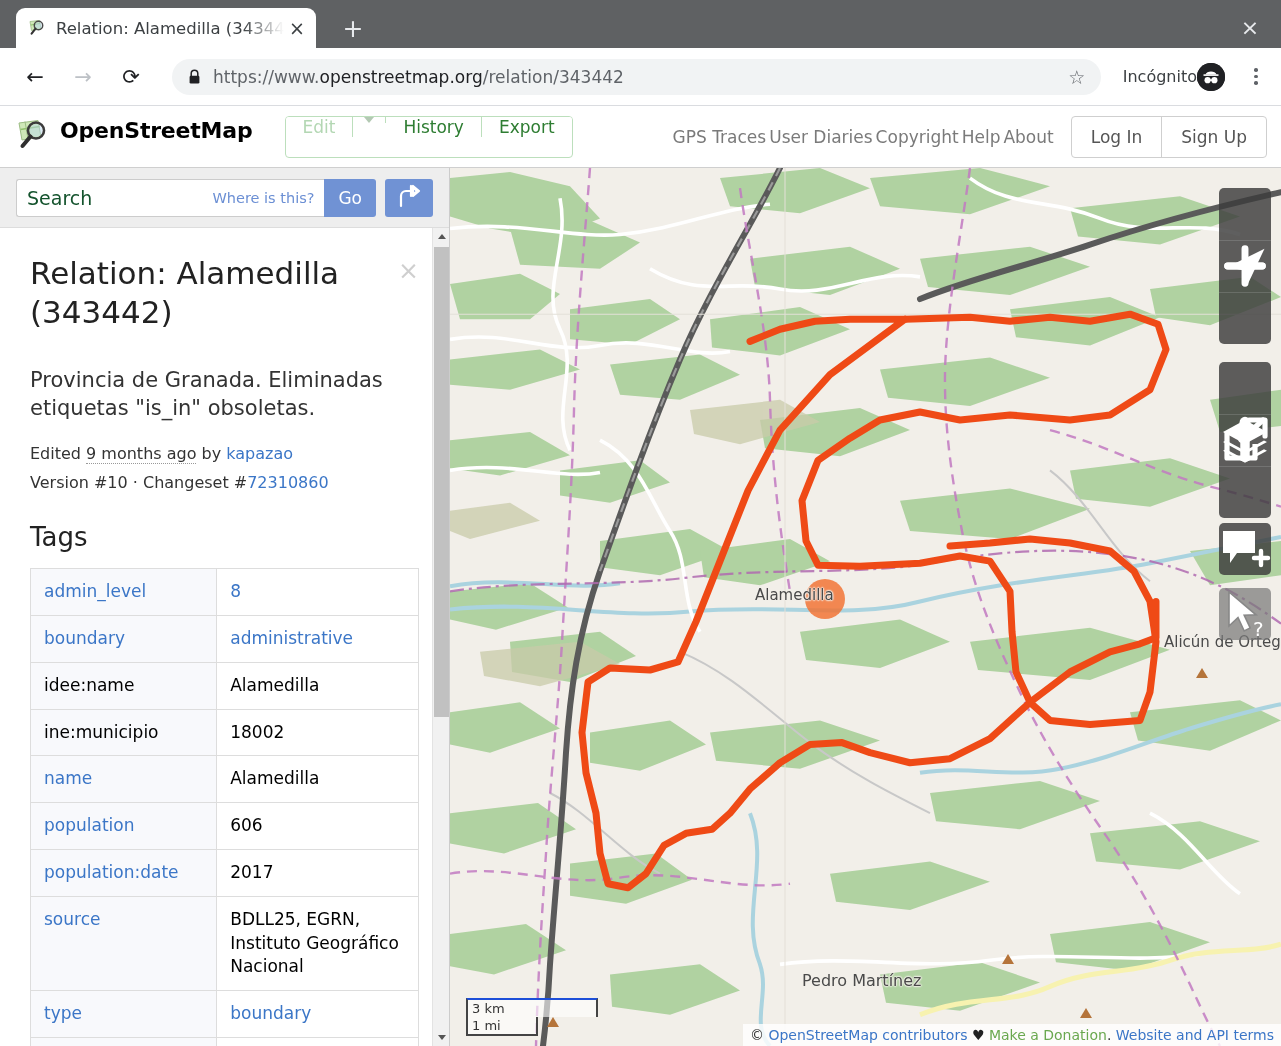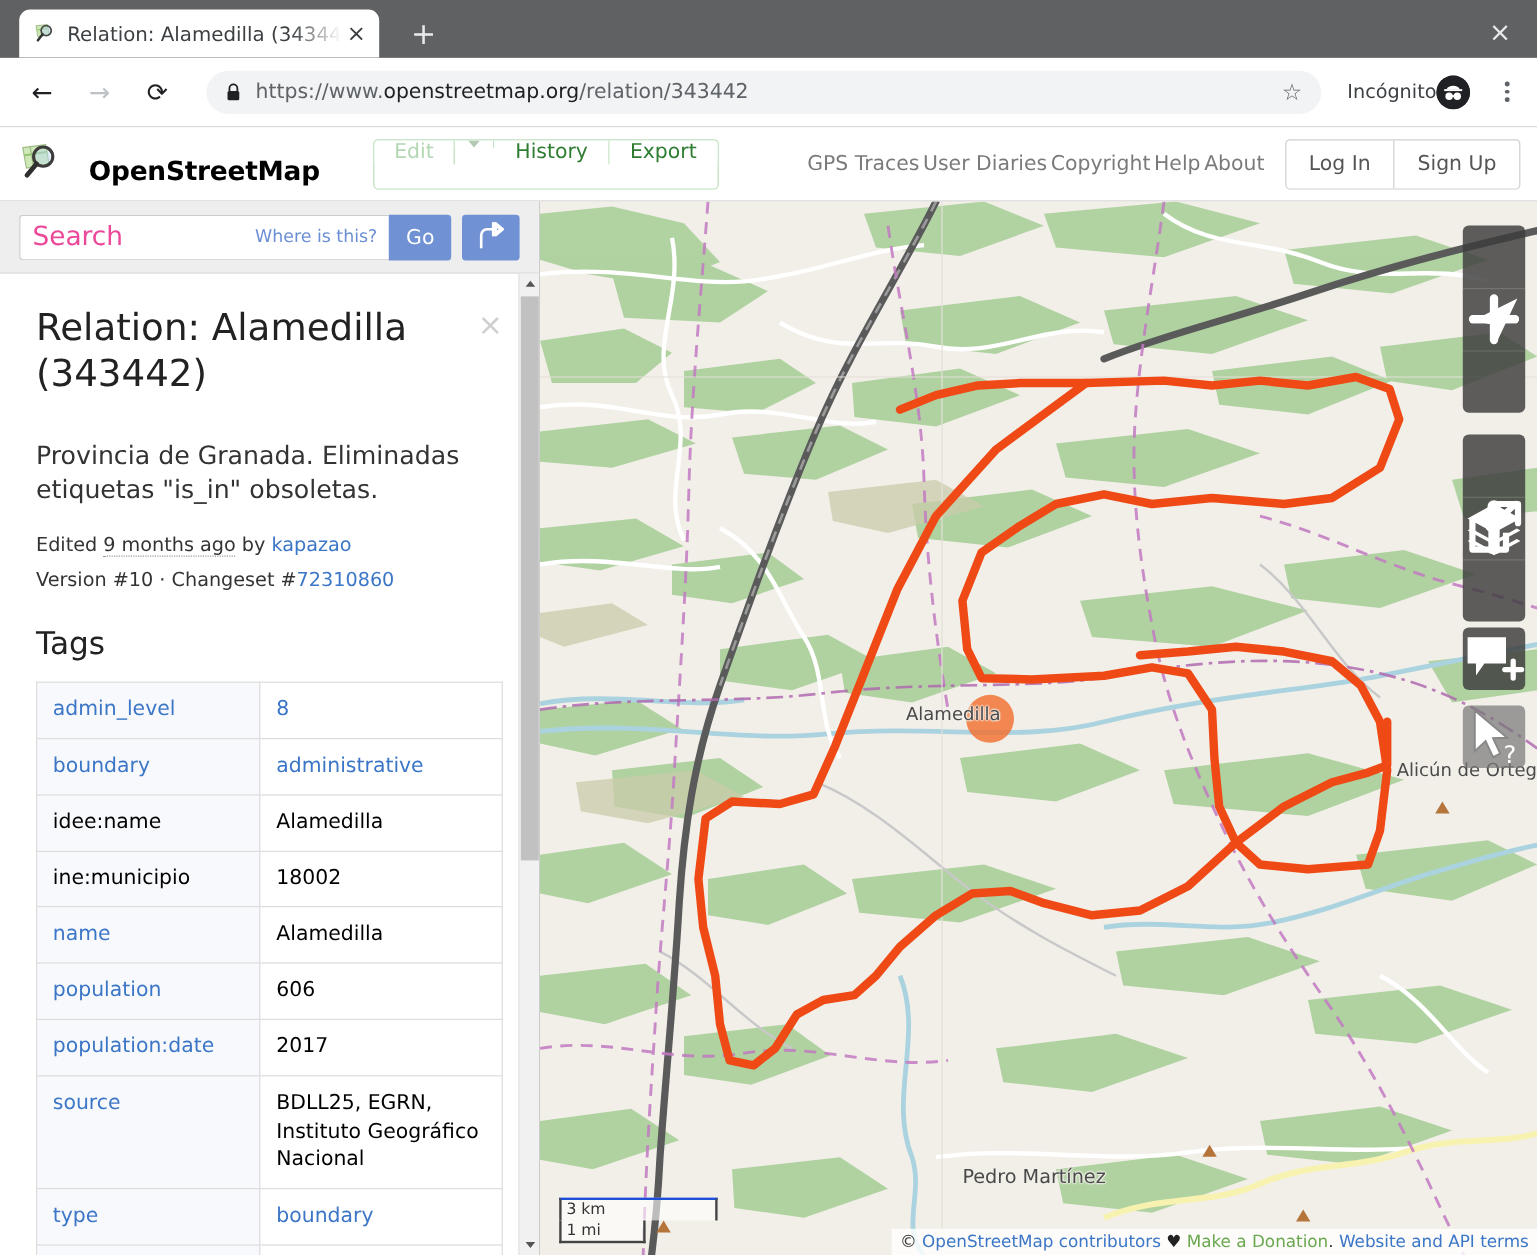--- a/index.html
+++ b/index.html
@@ -103,21 +103,21 @@
 
   
   #page { flex: 1 1 auto; position: relative; background: #fff; overflow: hidden; }
 
   #osm-header {
     height: 62px; background: #fff;
     display: flex; align-items: center;
     padding: 0 14px 0 16px;
     border-bottom: 1px solid #cfcfcf;
   }
-  .brand { display: flex; align-items: flex-end; gap: 24px; margin-right: 44px; }
+  .brand { display: flex; align-items: flex-start; gap: 10px; margin-right: 32px; }
   .brand-name { font-size: 22px; font-weight: bold; color: #000; letter-spacing: -0.2px;}
   .btn-group { display: flex; align-items: flex-start; border: 1px solid #bcdfbc; border-radius: 4px; overflow: hidden; height: 42px;}
   .btn-group > * {
     display: flex; align-items: center; justify-content: center;
     padding: 0 17px; font-size: 17px; color: #2e7d32;
     border-right: 1px solid #bcdfbc; cursor: pointer; background: #fff;
   }
   .btn-group > *:last-child { border-right: none; }
   .btn-group .disabled { color: #b3d7b3; cursor: default; }
   .btn-group .caret { padding: 0 11px; }
@@ -148,21 +148,21 @@
     flex: 0 0 60px; background: #eee;
     display: flex; align-items: center; padding: 0 16px;
     gap: 9px;
     border-bottom: 1px solid #ddd;
   }
   .search-wrap {
     flex: 1 1 auto; height: 38px; background: #fff;
     border: 1px solid #ccc; border-right: none; border-radius: 3px 0 0 3px;
     display: flex; align-items: center; padding: 0 10px;
   }
-  .search-input-text { flex: 1 1 auto; font-size: 22px; color: #ec4899; }
+  .search-input-text { flex: 1 1 auto; font-size: 19px; color: #14532d; }
   .where-link { font-size: 14.5px; color: #6b8fd4; cursor: pointer; white-space: nowrap;}
   .go-btn {
     height: 38px; margin-left: -9px; padding: 0 14px; background: #7092d4;
     color: #fff; font-size: 17px; border-radius: 0 3px 3px 0;
     display: flex; align-items: center; cursor: pointer;
   }
   .dir-btn {
     width: 48px; height: 38px; background: #7092d4; border-radius: 3px;
     display: flex; align-items: center; justify-content: center; cursor: pointer;
   }

